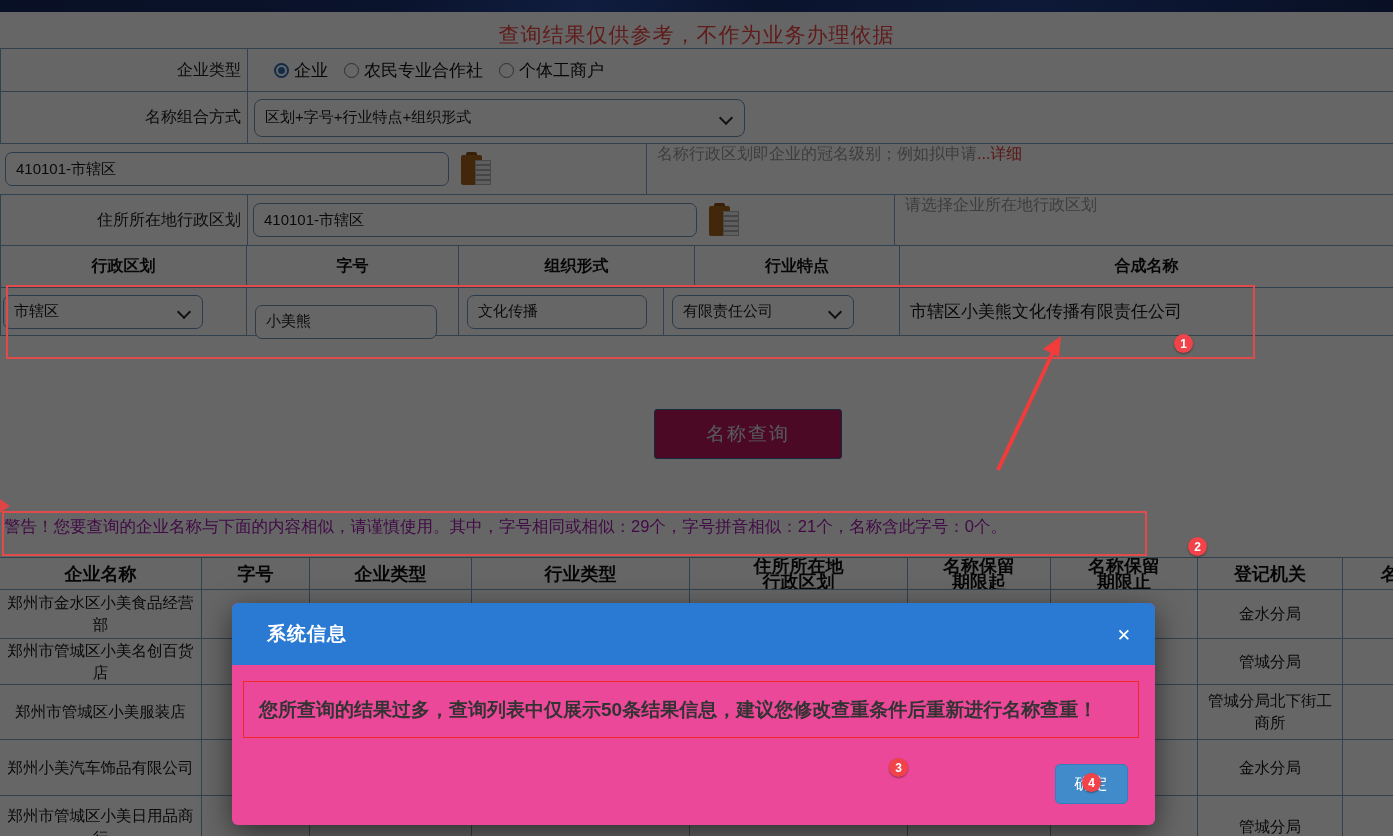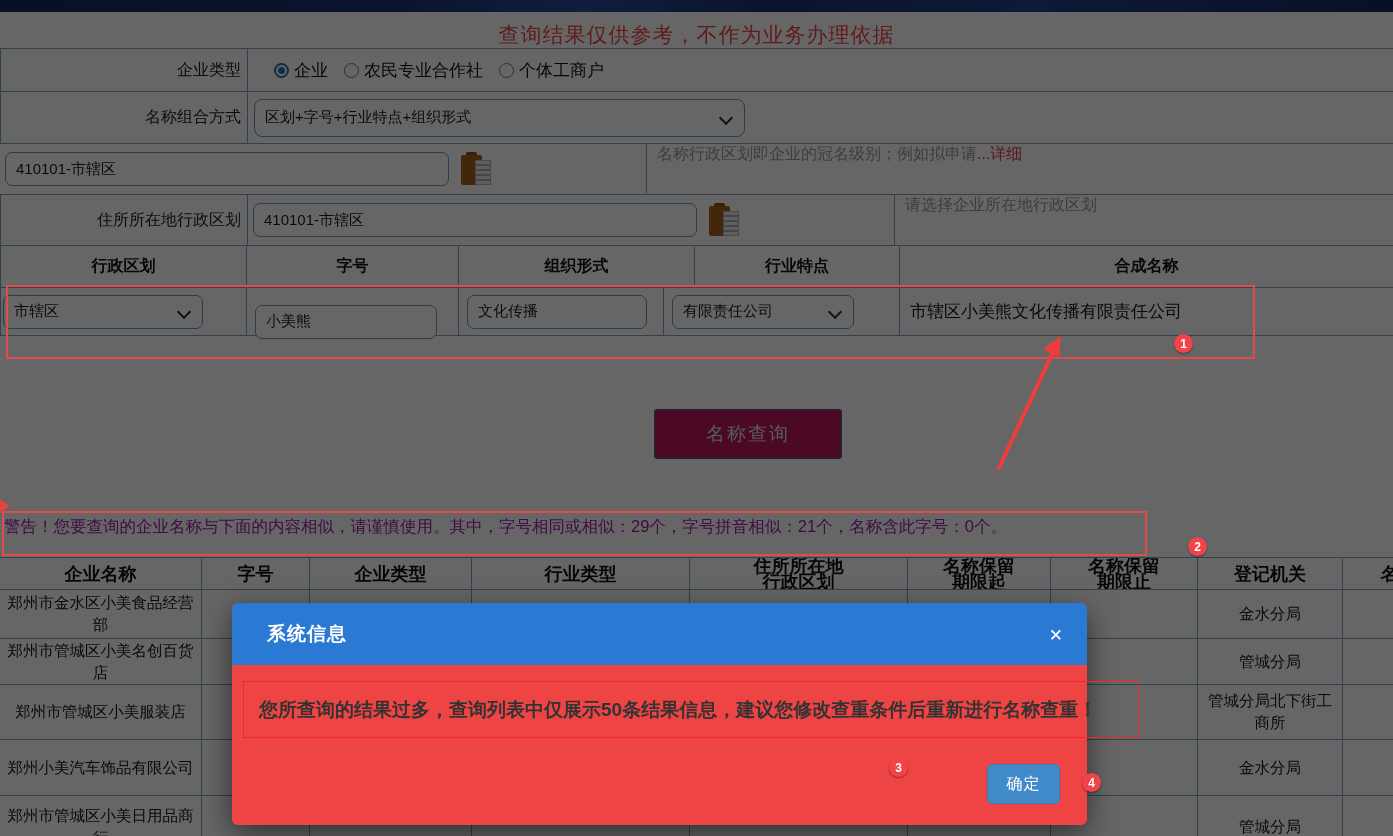--- a/index.html
+++ b/index.html
@@ -86,21 +86,21 @@
   .r-cell{box-sizing:border-box;border-right:1px solid #7ba3c2;display:flex;align-items:center;justify-content:center;
     text-align:center;flex:none;overflow:hidden;}
   .rc0{width:202px}.rc1{width:108px}.rc2{width:162px}.rc3{width:218px}.rc4{width:218px}
   .rc5{width:143px}.rc6{width:147px}.rc7{width:145px}.rc8{width:147px;border-right:none;}
   .r-h .r-cell{font-weight:bold;font-size:18px;line-height:16px;color:#111;white-space:pre-line;}
   .r-b .r-cell{font-size:15.5px;line-height:22px;color:#161616;padding:0 6px;}
   .rr1{height:49px}.rr2{height:46px}.rr3{height:55px}.rr4{height:56px}.rr5{height:63px}
   
   .backdrop{position:absolute;left:0;top:0;width:1393px;height:836px;background:rgba(0,0,0,0.60);z-index:10;}
   
-  .modal{position:absolute;left:232px;top:603px;width:855px;height:222px;background:#ef4444;border-radius:6px;
+  .modal{position:absolute;left:232px;top:603px;width:923px;height:222px;background:#ec4899;border-radius:6px;
     box-shadow:0 8px 30px rgba(0,0,0,.55);z-index:20;}
   .modal-header{height:62px;background:#2a7ad4;border-radius:6px 6px 0 0;display:flex;align-items:center;padding-left:35px;box-sizing:border-box;}
   .modal-title{color:#fff;font-size:19px;font-weight:bold;letter-spacing:1px;}
   .modal-close{position:absolute;right:24px;top:24px;color:#fff;font-size:17px;font-weight:bold;cursor:pointer;line-height:1;}
   .msgbox{position:absolute;left:11px;top:78px;width:896px;height:57px;box-sizing:border-box;
     border:1px solid #ef2929;display:flex;align-items:center;padding-left:15px;}
   .msgbox span{font-size:19px;font-weight:bold;color:#333;}
   .confirm-btn{position:absolute;right:27px;bottom:21px;width:71px;height:38px;background:#428bca;border:1px solid #357ebd;
     border-radius:5px;color:#fff;font-size:16px;display:flex;align-items:center;justify-content:center;cursor:pointer;letter-spacing:1px;}
   

